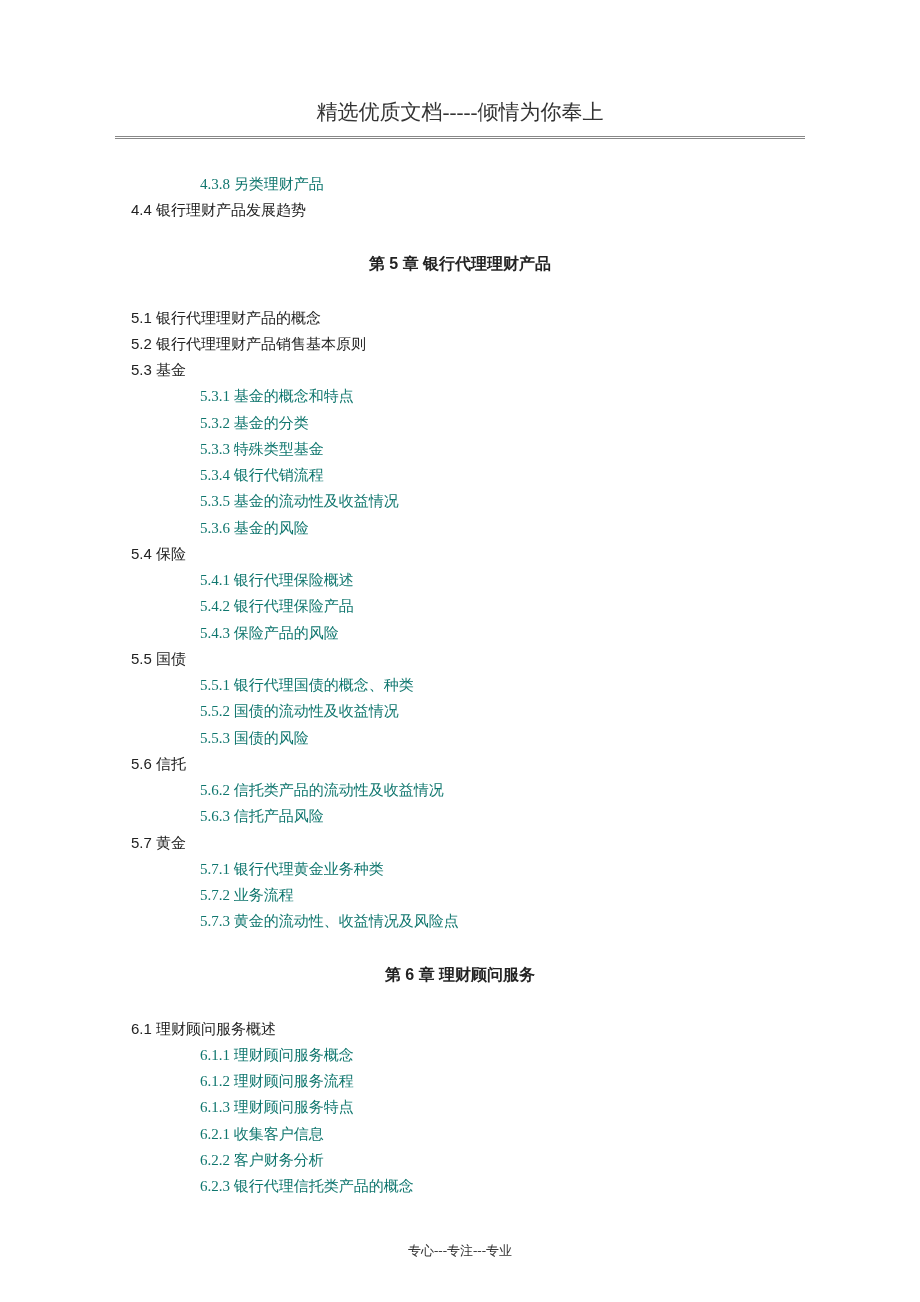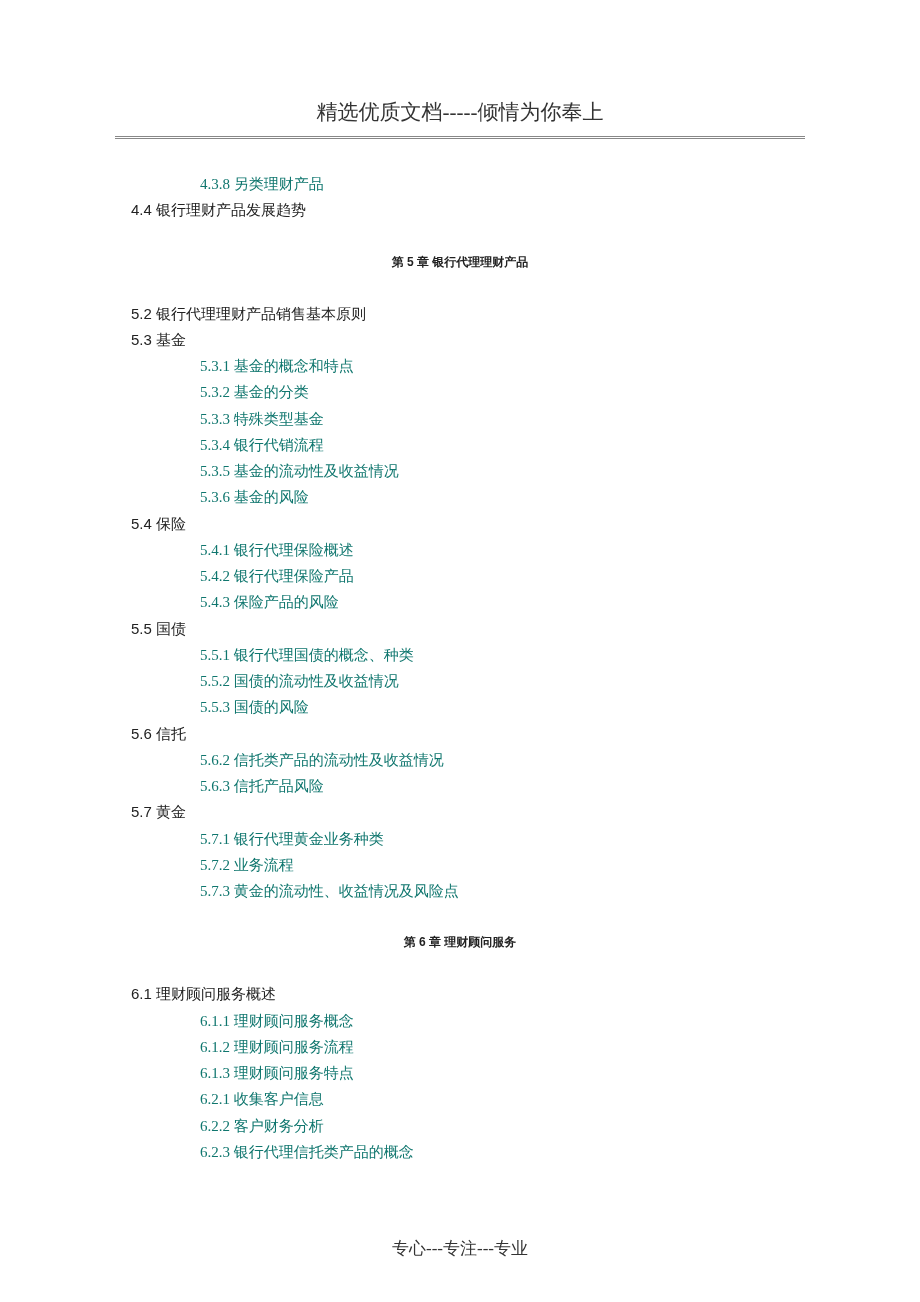--- a/index.html
+++ b/index.html
@@ -41,49 +41,50 @@
     }
     .section-indent0 {
       margin-left: 16px;
       font-size: 15px;
       line-height: 1.75;
       color: #222;
       font-family: "Microsoft YaHei", "SimHei", sans-serif;
     }
     .chapter-title {
       text-align: center;
-      font-size: 12px;
+      font-size: 16px;
       font-weight: bold;
       color: #222;
       margin: 30px 0 30px 0;
       font-family: "Microsoft YaHei", "SimHei", sans-serif;
     }
     .footer {
       position: absolute;
       bottom: 42px;
       left: 0;
       right: 0;
       text-align: center;
-      font-size: 17px;
+      font-size: 13px;
       color: #333;
       font-family: "SimSun", "宋体", serif;
     }
   </style>
 </head>
 <body>
 
 <div class="page">
   <div class="header">精选优质文档-----倾情为你奉上</div>
   <hr class="header-rule">
 
   <div class="section-indent2">4.3.8 另类理财产品</div>
   <div class="section-indent0">4.4 银行理财产品发展趋势</div>
 
   <div class="chapter-title">第 5 章  银行代理理财产品</div>
 
+  <div class="section-indent0">5.1 银行代理理财产品的概念</div>
   <div class="section-indent0">5.2 银行代理理财产品销售基本原则</div>
   <div class="section-indent0">5.3 基金</div>
   <div class="section-indent2">5.3.1 基金的概念和特点</div>
   <div class="section-indent2">5.3.2 基金的分类</div>
   <div class="section-indent2">5.3.3 特殊类型基金</div>
   <div class="section-indent2">5.3.4 银行代销流程</div>
   <div class="section-indent2">5.3.5 基金的流动性及收益情况</div>
   <div class="section-indent2">5.3.6 基金的风险</div>
   <div class="section-indent0">5.4 保险</div>
   <div class="section-indent2">5.4.1 银行代理保险概述</div>

